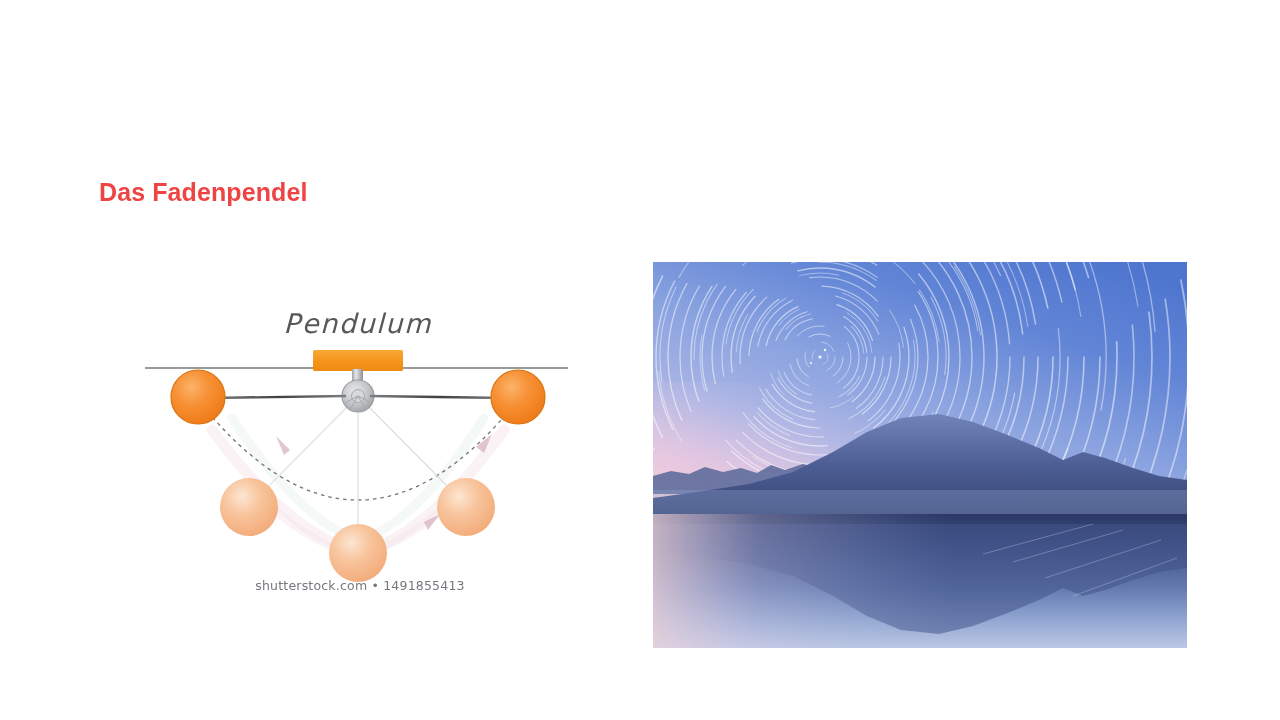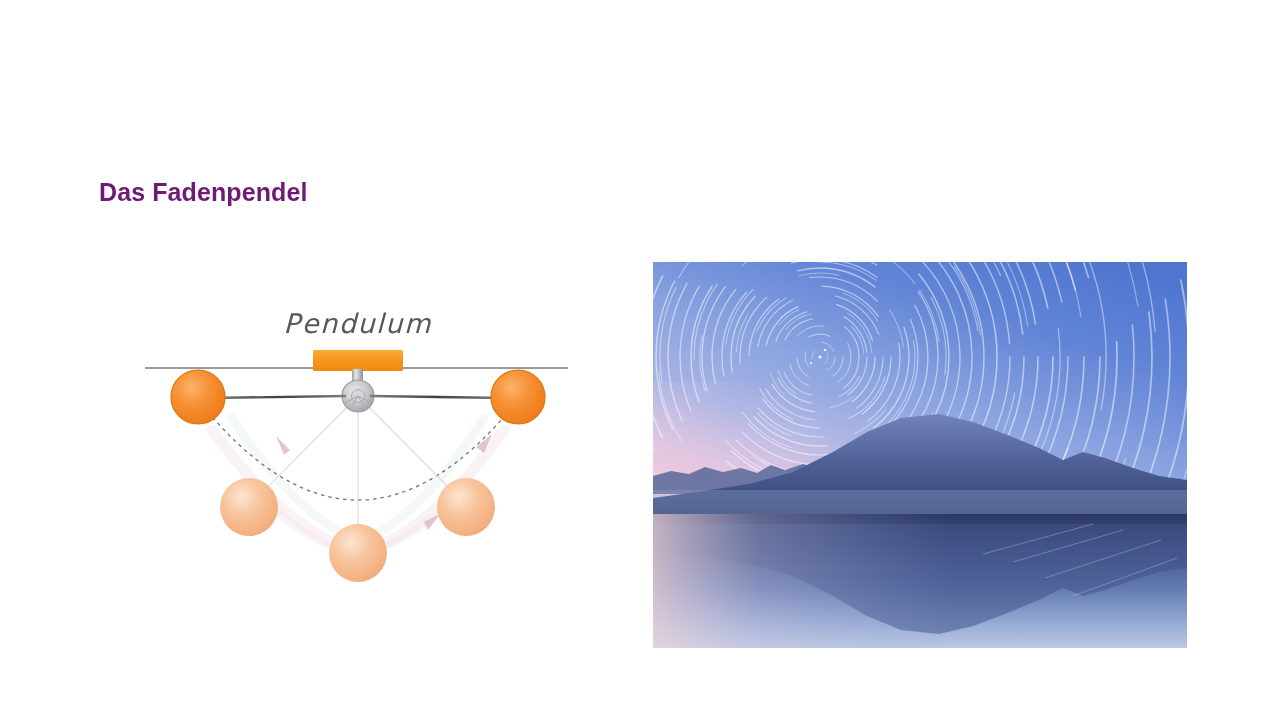--- a/index.html
+++ b/index.html
@@ -20,21 +20,21 @@
     inset: 0;
     background: #ffffff;
   }
 
   
   .heading {
     position: absolute;
     font-family: "Liberation Sans", sans-serif;
     font-weight: bold;
     font-size: 25px;
-    color: #701a75;
+    color: #ef4444;
     letter-spacing: 0.1px;
     white-space: nowrap;
   }
   #heading-left  { left: 99px;  top: 178px; }
   #heading-right { left: 658px; top: 178px; }
 
   
   #pendulum-figure {
     position: absolute;
     left: 140px;
@@ -184,20 +184,21 @@
       <circle cx="109" cy="207" r="29" fill="url(#bobGhost)"></circle>
       <circle cx="218" cy="253" r="29" fill="url(#bobGhost)"></circle>
       <circle cx="326" cy="207" r="29" fill="url(#bobGhost)"></circle>
 
       <circle cx="58" cy="97" r="27" fill="url(#bobActive)" stroke="#d9740f" stroke-width="1.2"></circle>
       <circle cx="378" cy="97" r="27" fill="url(#bobActive)" stroke="#d9740f" stroke-width="1.2"></circle>
     </svg>
 
     <div id="pendulum-title-text">Pendulum</div>
 
+    <div id="stock-watermark">shutterstock.com • 1491855413</div>
   </div>
 
   <div id="startrail-photo">
     <svg id="startrail-svg" viewBox="0 0 534 386" xmlns="http://www.w3.org/2000/svg" preserveAspectRatio="none">
       <defs>
         <linearGradient id="skyGrad" x1="0.18" y1="1" x2="0.85" y2="0">
           <stop offset="0%" stop-color="#f0ccdb"></stop>
           <stop offset="12%" stop-color="#d9c4e2"></stop>
           <stop offset="28%" stop-color="#a9b4e4"></stop>
           <stop offset="50%" stop-color="#8aa3e0"></stop>

